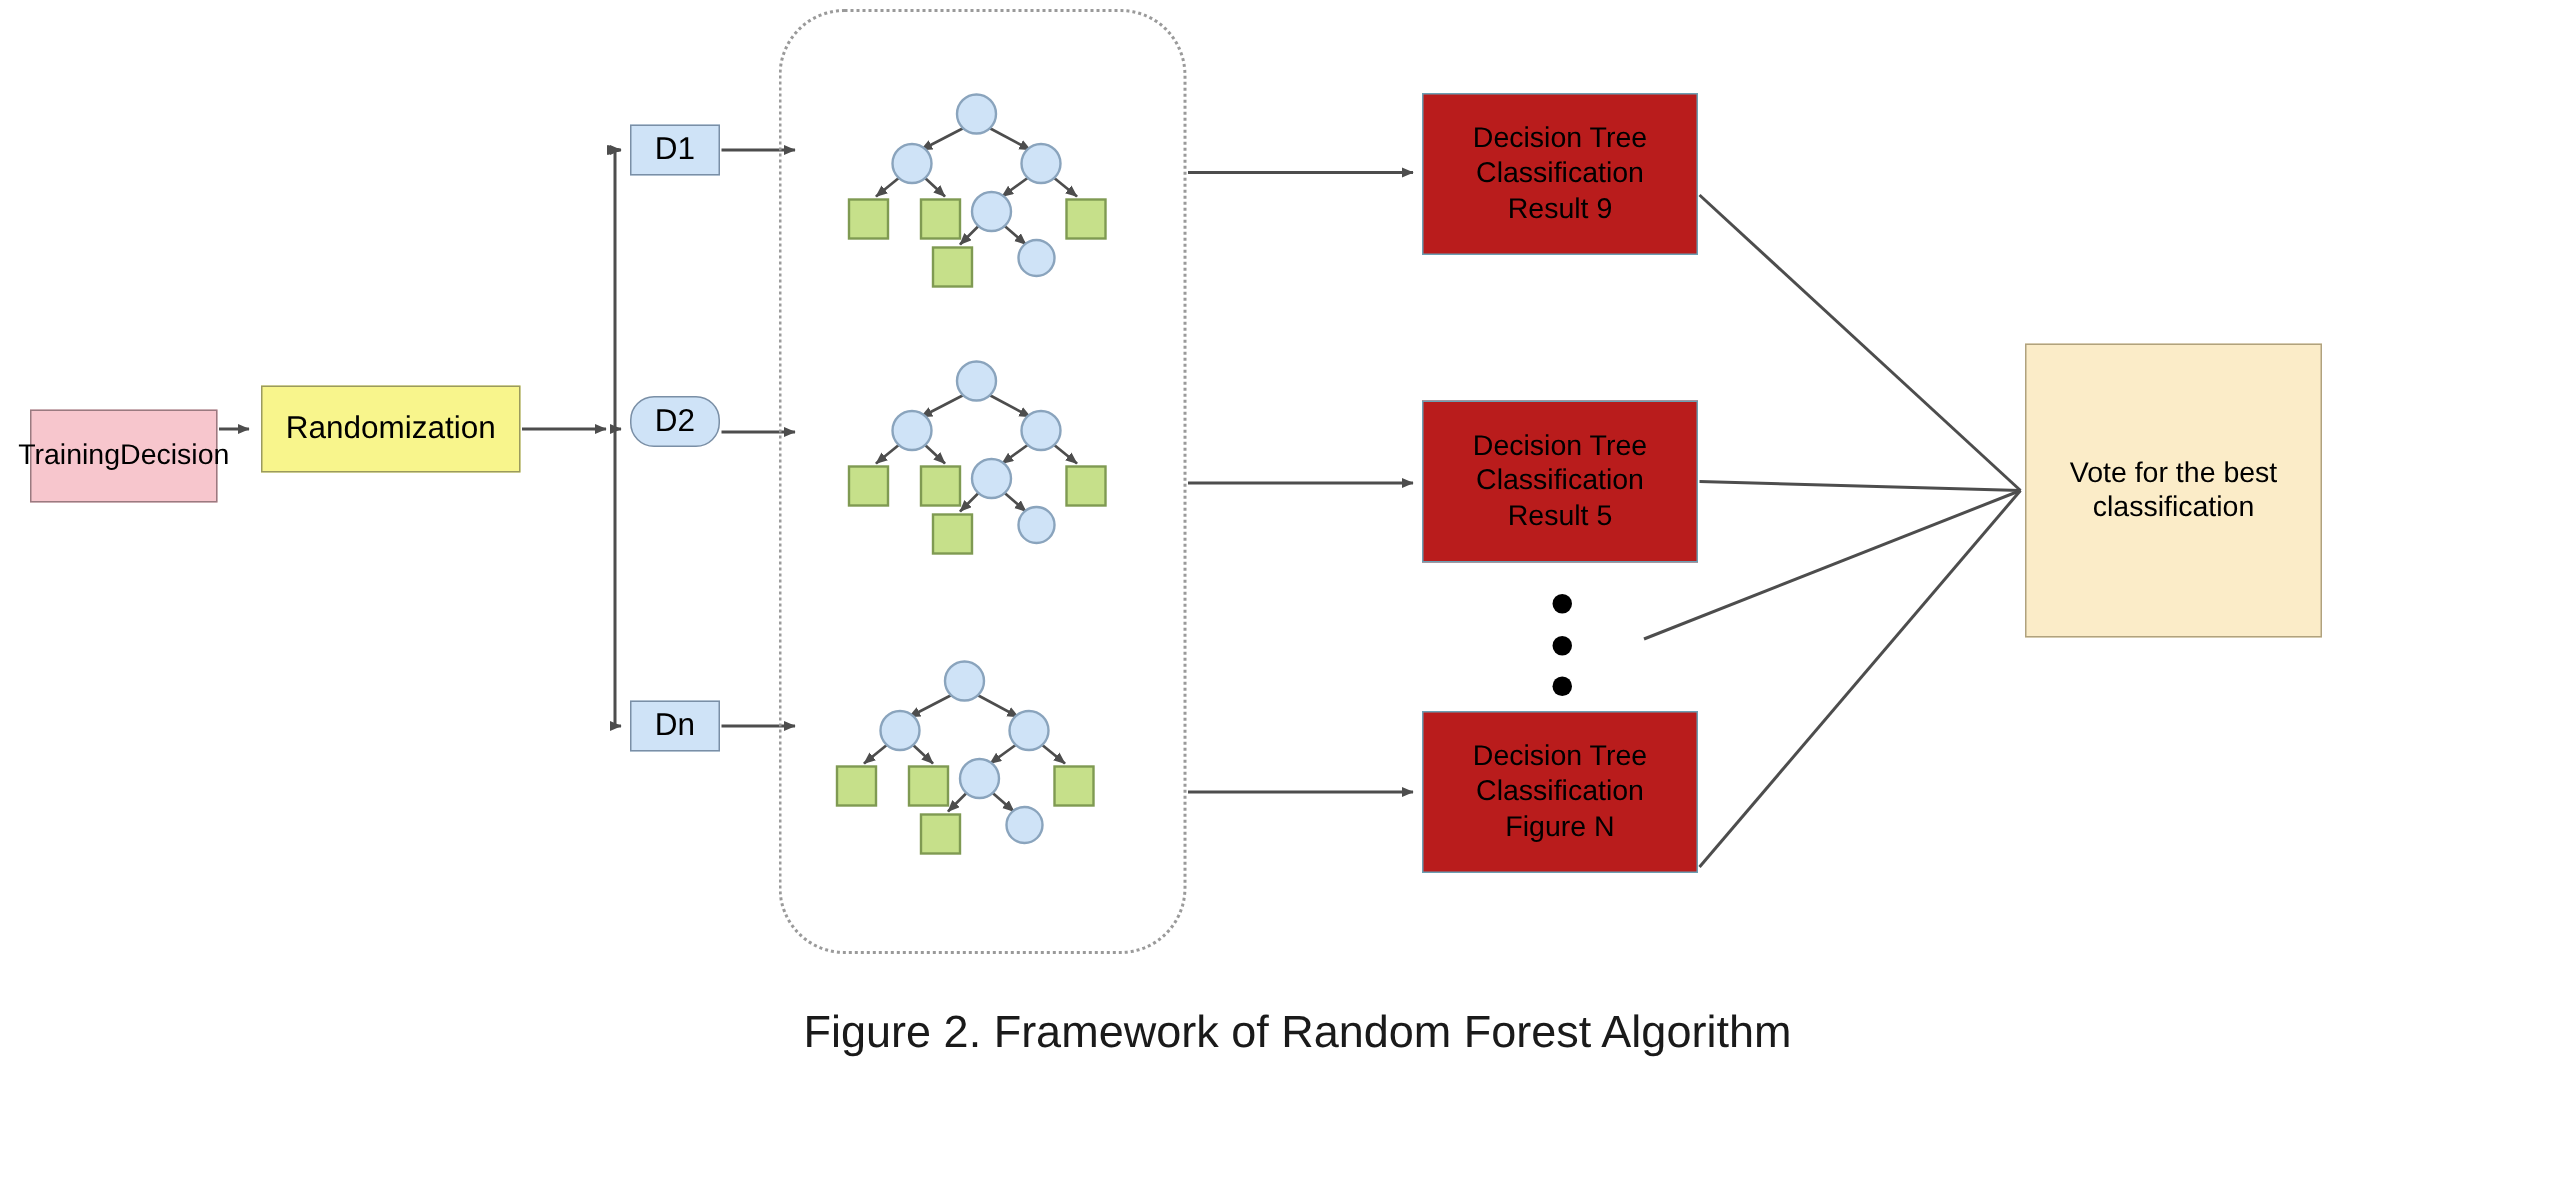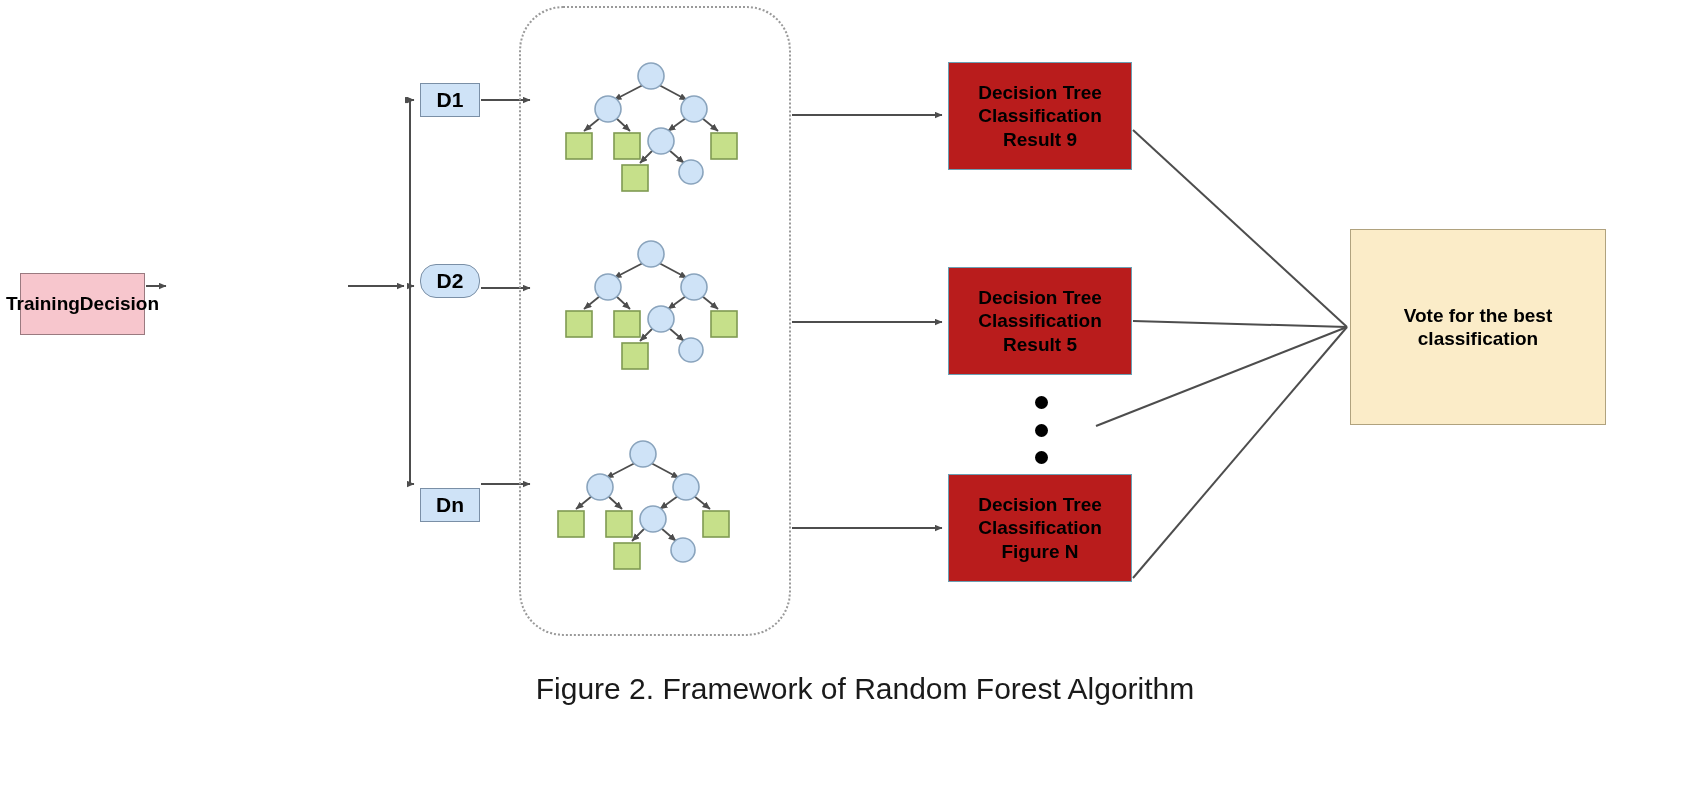--- a/index.html
+++ b/index.html
@@ -25,21 +25,21 @@
     height: 786px;
     pointer-events: none;
   }
   .node-box {
     position: absolute;
     box-sizing: border-box;
     display: flex;
     align-items: center;
     justify-content: center;
     text-align: center;
-    font-weight: bold;
+    font-weight: normal;
     color: #000000;
     line-height: 1.22;
     border: 1.6px solid #8a8a8a;
   }
   .box-training {
     left: 20px;
     top: 273px;
     width: 125px;
     height: 62px;
     background: #f7c6cd;
@@ -57,37 +57,37 @@
   }
   .box-sample {
     width: 60px;
     height: 34px;
     background: #cfe3f7;
     border-color: #7a8fa6;
     font-size: 21px;
   }
   .box-d1 { left: 420px; top: 83px; }
   .box-d2 { left: 420px; top: 264px; border-radius: 16px; }
-  .box-dn { left: 420px; top: 488px; }
+  .box-dn { left: 420px; top: 467px; }
   .box-result {
     left: 948px;
     width: 184px;
     height: 108px;
     background: #b91c1c;
     border-color: #6b9fb3;
     font-size: 19px;
     flex-direction: column;
   }
   .box-result-1 { top: 62px; }
   .box-result-2 { top: 267px; }
   .box-result-n { top: 474px; }
   .box-vote {
     left: 1350px;
     top: 229px;
-    width: 256px;
+    width: 198px;
     height: 196px;
     background: #fbecc8;
     border-color: #b0a27e;
     font-size: 19px;
     flex-direction: column;
     padding: 0 12px;
   }
   .box-vote span { display: block; }
   .forest-container {
     position: absolute;
@@ -187,20 +187,23 @@
       <line x1="1133" y1="578" x2="1347" y2="327"></line>
     </g>
   </svg>
 
   <div class="node-box box-training">
     <span>Training</span>
       <br>
     <span>Decision</span>
   </div>
 
+  <div class="node-box box-random">
+    <span>Randomization</span>
+  </div>
 
   <div class="node-box box-sample box-d1">
     <span>D1</span>
   </div>
   <div class="node-box box-sample box-d2">
     <span>D2</span>
   </div>
   <div class="node-box box-sample box-dn">
     <span>Dn</span>
   </div>

